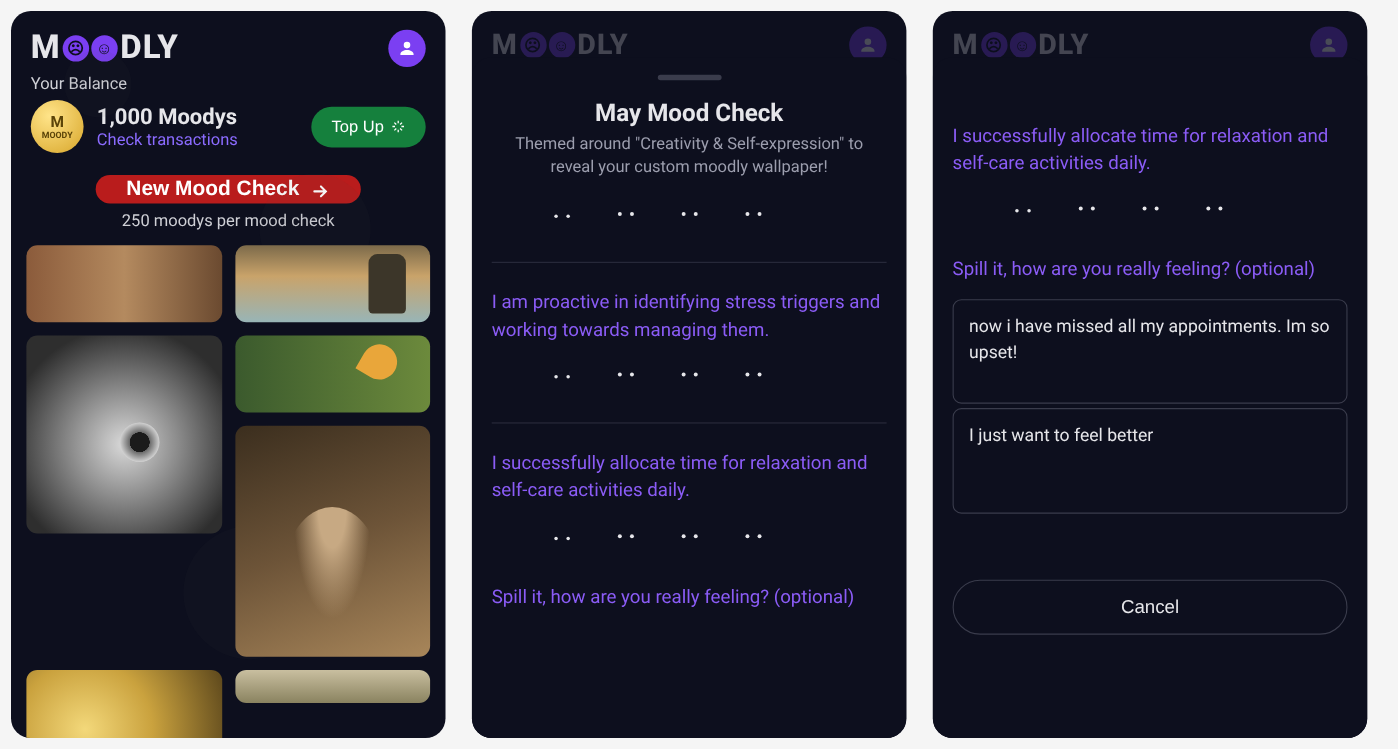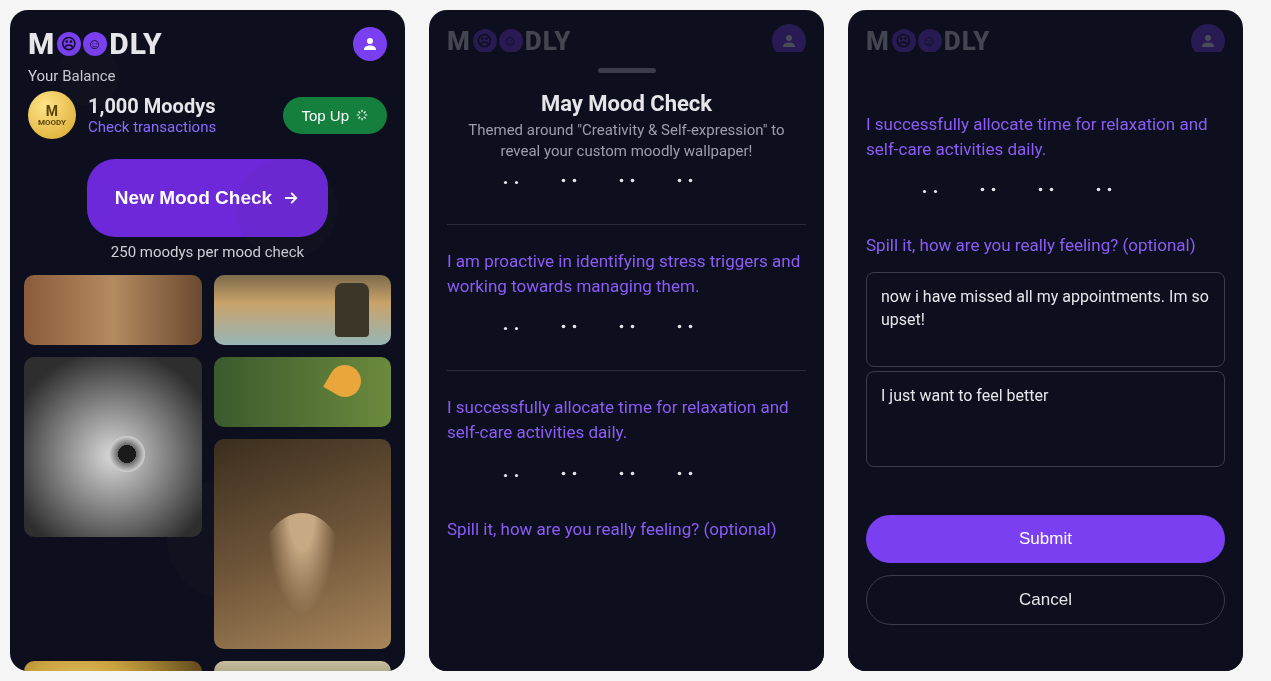--- a/index.html
+++ b/index.html
@@ -47,22 +47,22 @@
   .bal-text .amt { font-weight:700; font-size:20px; }
   .bal-text .view { color:#8b6bff; font-size:15px; cursor:pointer; }
   .topup {
     margin-left:auto;
     background:#15803d; color:#fff; border:none; border-radius:22px;
     padding:10px 18px; font-size:15px; display:flex; gap:6px; align-items:center; cursor:pointer;
   }
 
   .cta-area { display:flex; flex-direction:column; align-items:center; margin-top:20px; gap:6px; }
   .new-check {
-    background:#6d28d9; color:#fff; border:none; border-radius:28px;
-    padding:28px 28px; font-size:19px; font-weight:600; display:flex; gap:10px; align-items:center; cursor:pointer;
+    background:#b91c1c; color:#fff; border:none; border-radius:28px;
+    padding:2px 28px; font-size:19px; font-weight:600; display:flex; gap:10px; align-items:flex-end; cursor:pointer;
   }
   .cost-note { color:#cfd0d6; font-size:15px; }
 
   .gallery { padding:14px 14px 0; display:grid; grid-template-columns: 1fr 1fr; gap:12px; }
   .gallery .card { border-radius:10px; overflow:hidden; }
   .g1 { height:70px; background:linear-gradient(90deg,#8b5b3b,#b48a5f,#6b4a30); }
   .g2 { height:70px; background:linear-gradient(180deg,#7c6a4a 0%,#c9a36a 40%, #98b5b7 100%); position:relative; }
   .g2::after{content:"";position:absolute;right:22px;top:8px;width:34px;height:54px;background:#3c3629;border-radius:8px 8px 4px 4px;}
   .g3 { height:180px; background:radial-gradient(circle at 50% 55%, #d9d9d9 0%, #8f8f8f 35%, #2e2e2e 80%); position:relative; }
   .g3::after{content:"";position:absolute;left:48%;top:44%;width:36px;height:36px;border-radius:50%;background:radial-gradient(circle,#1b1b1b 35%,#6a6a6a 36%,#d0d0d0 70%);}
@@ -75,21 +75,21 @@
 
   
   .sheet {
     position:absolute; left:0; right:0; bottom:0;
     background:#0d0f1e;
     padding:16px 18px 18px;
     border-top-left-radius:18px; border-top-right-radius:18px;
   }
   .sheet.full { top:42px; }
   .sheet .grab { width:58px; height:5px; background:#3a3c4c; border-radius:3px; margin:0 auto 18px; }
-  .sheet-hdr { text-align:center; margin-bottom:4px; }
+  .sheet-hdr { text-align:center; margin-bottom:18px; }
   .sheet-title { font-size:22px; font-weight:700; }
   .sheet-sub { color:#9c9eae; font-size:15px; line-height:1.4; margin-top:4px; padding:0 6px; }
 
   .q { font-size:17px; line-height:1.45; color:#8b5cf6; margin-bottom:14px; }
   .faces { display:flex; justify-content:center; gap:22px; margin-bottom:22px; }
   .face { width:36px; height:36px; cursor:pointer; }
   .face svg { width:100%; height:100%; }
   .divider { border:none; border-top:1px solid #2a2c3c; margin:4px 0 24px; }
 
   .ta {
@@ -327,18 +327,17 @@
             <use href="#f-grin"></use>
           </svg></span>
     </div>
 
     <div class="q" style="margin-top:8px">Spill it, how are you really feeling? (optional)</div>
     <textarea class="ta" rows="3" style="">now i have missed all my appointments. Im so upset!</textarea>
 
     <textarea class="ta" rows="3" style="">I just want to feel better</textarea>
 
     <div style="margin-top:44px">
-      <button class="btn btn-primary">Submit</button>
       <div style="height:12px"></div>
       <button class="btn btn-ghost">Cancel</button>
     </div>
   </div>
 </div>
 
 </body></html>

